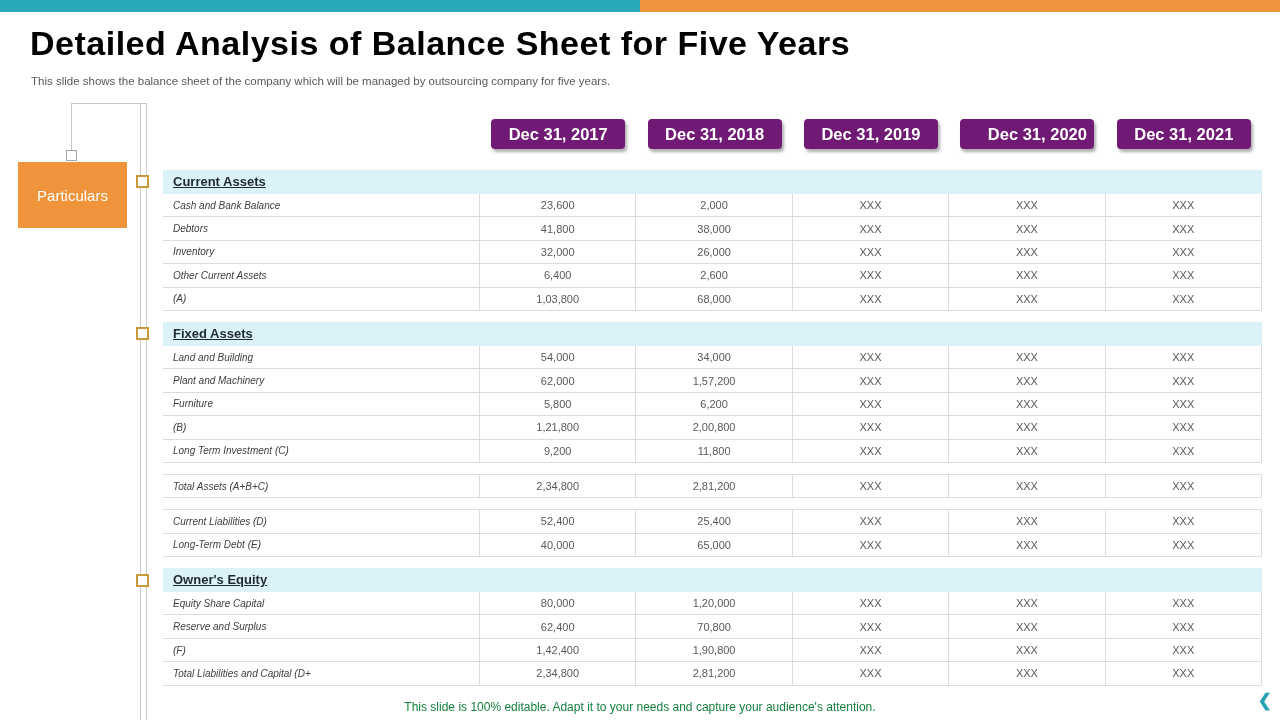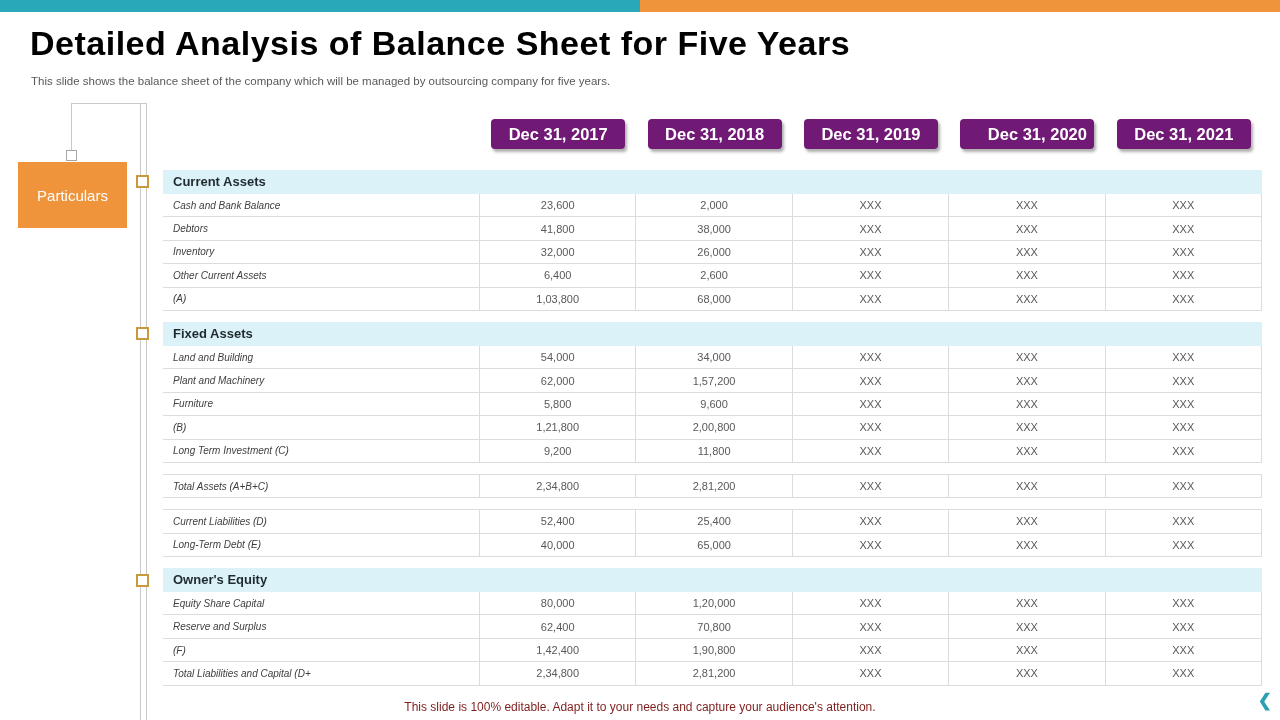--- a/index.html
+++ b/index.html
@@ -60,33 +60,33 @@
     box-shadow:2px 3px 3px rgba(95,95,95,0.5);
     white-space:nowrap;
   }
 
   .bs-table { position:absolute; left:163px; top:170px; width:1099px; }
   .group { margin-bottom:11px; }
   .group:last-child { margin-bottom:16px; }
   .group.no-header { border-top:1px solid #DCDCDC; }
   .band {
     height:24px; line-height:24px; background:#DCF2F9;
-    font-weight:bold; font-size:13px; color:#1F2A2E; padding-left:10px;
+    font-weight:bold; font-size:13px; color:#1F2A2E; padding-left:10px;text-decoration:underline;
   }
   .trow {
     display:grid; grid-template-columns:317px repeat(5, 1fr);
     height:23.4px; border-bottom:1px solid #DCDCDC;
   }
   .cell { border-right:1px solid #DCDCDC; height:100%; display:flex; align-items:center; }
   .cell.label { padding-left:10px; font-size:10px; color:#404040;font-style:italic; }
   .cell.val   { justify-content:center; font-size:11px; color:#595959; }
 
   .footer-note {
     position:absolute; left:0; top:700px; width:1280px;
-    text-align:center; font-size:12px; color:#7f1d1d;
+    text-align:center; font-size:12px; color:#15803d;
   }
   .nav-chevron {
     position:absolute; right:8px; top:690px;
     color:#2AA0B5; font-size:17px; font-weight:bold; cursor:pointer;
   }
 </style>
 </head>
 <body>
 
 <div class="topbar topbar-teal"></div>
@@ -174,21 +174,21 @@
         <div class="cell label">Plant and Machinery</div>
         <div class="cell val">62,000</div>
         <div class="cell val">1,57,200</div>
         <div class="cell val">XXX</div>
         <div class="cell val">XXX</div>
         <div class="cell val">XXX</div>
       </div>
       <div class="trow">
         <div class="cell label">Furniture</div>
         <div class="cell val">5,800</div>
-        <div class="cell val">9,600</div>
+        <div class="cell val">6,200</div>
         <div class="cell val">XXX</div>
         <div class="cell val">XXX</div>
         <div class="cell val">XXX</div>
       </div>
       <div class="trow">
         <div class="cell label">(B)</div>
         <div class="cell val">1,21,800</div>
         <div class="cell val">2,00,800</div>
         <div class="cell val">XXX</div>
         <div class="cell val">XXX</div>

